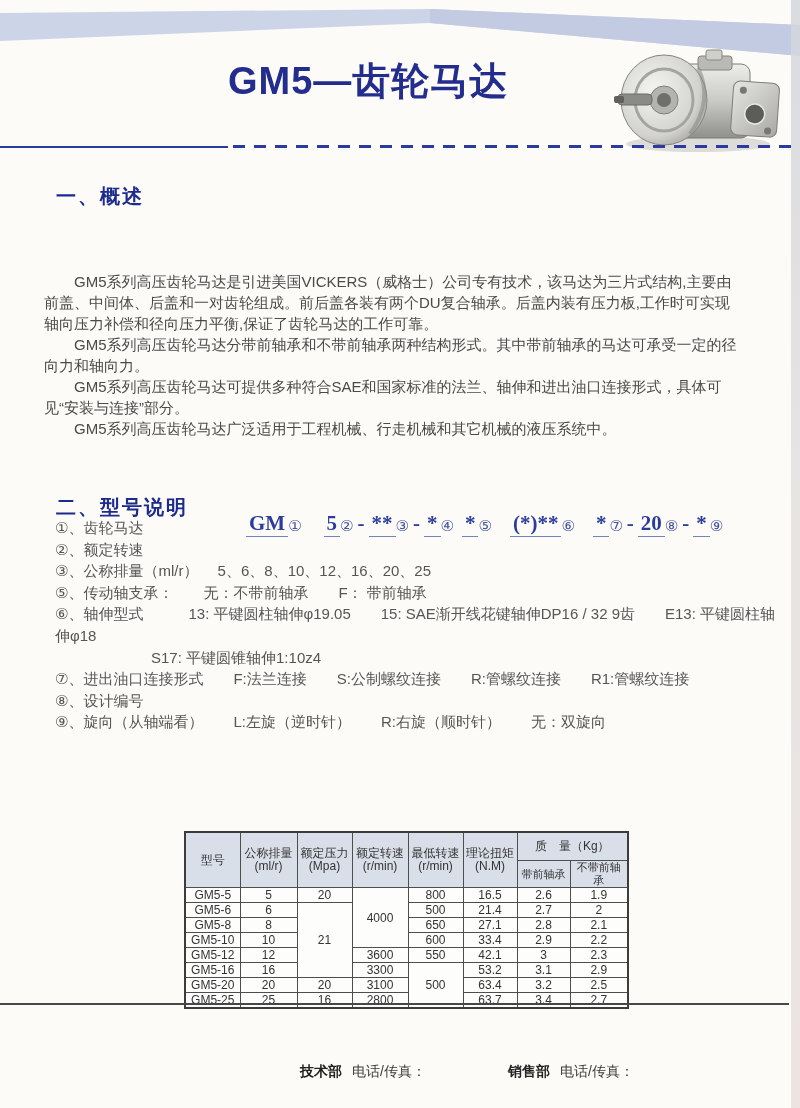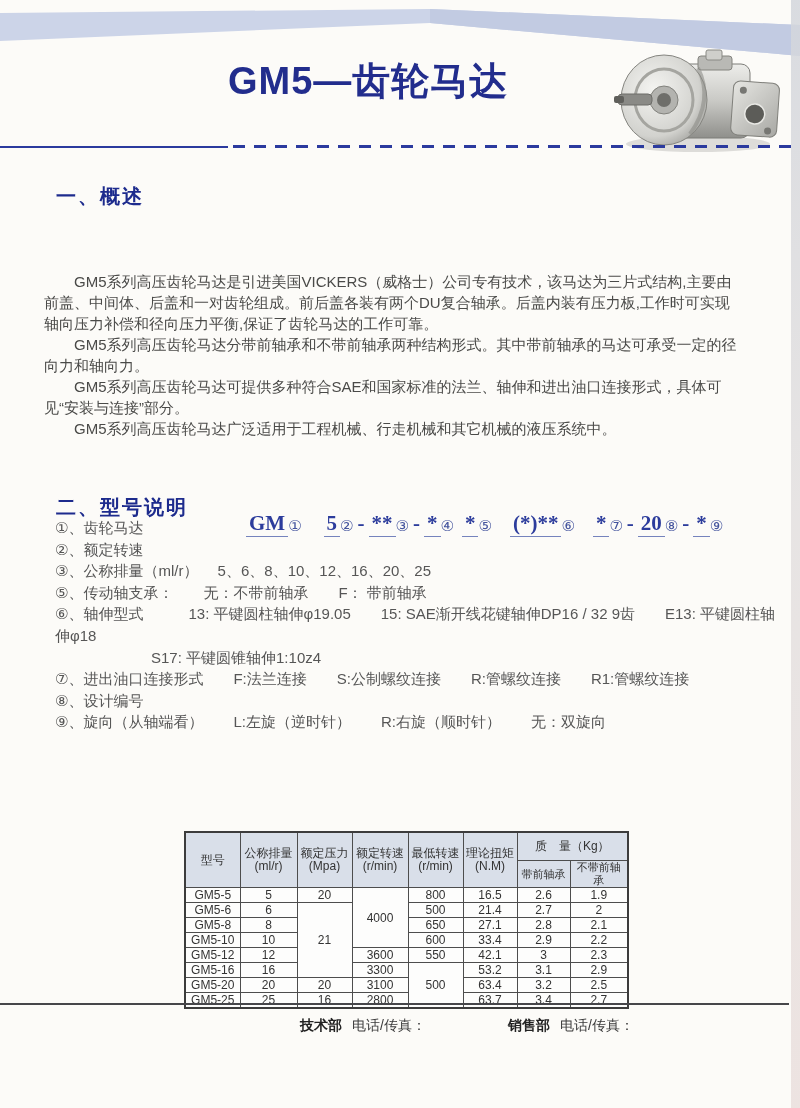--- a/index.html
+++ b/index.html
@@ -92,21 +92,21 @@
     background:#d9dfe9;font-weight:normal;white-space:pre-line;line-height:13px;
   }
   table.perf thead tr:first-child th{height:27px;}
   table.perf thead tr:last-child th{height:15px;font-size:11px;}
   table.perf tbody td{height:14px;line-height:14px;}
   
   .footer-rule{
     position:absolute;top:1003px;left:0;width:789px;height:2px;background:#46464a;
   }
   .footer{
-    position:absolute;top:1017px;left:0;width:800px;height:20px;
+    position:absolute;top:1063px;left:0;width:800px;height:20px;
     font-size:14px;color:#3a3a3a;
   }
   .footer .lbl{font-weight:bold;color:#222;position:absolute;top:0;}
   .footer .val{position:absolute;top:0;}
   #f-tech-lbl{left:300px;} #f-tech-val{left:352px;}
   #f-sales-lbl{left:508px;} #f-sales-val{left:560px;}
 </style>
 </head>
 <body>
 

